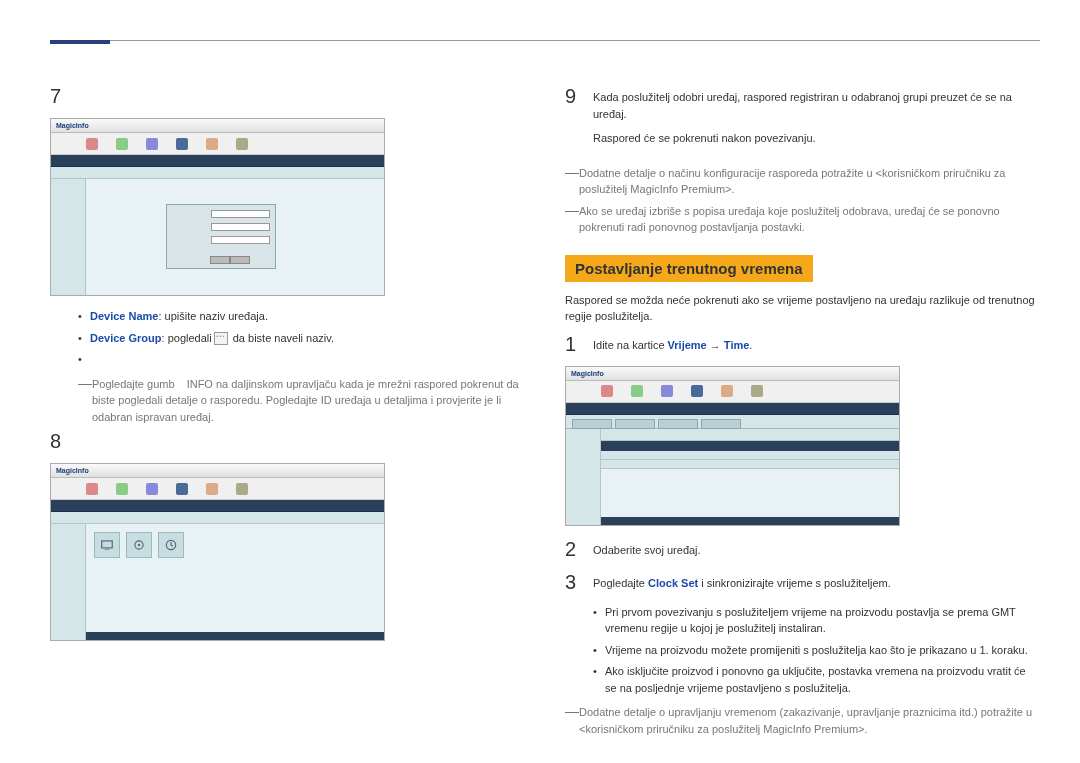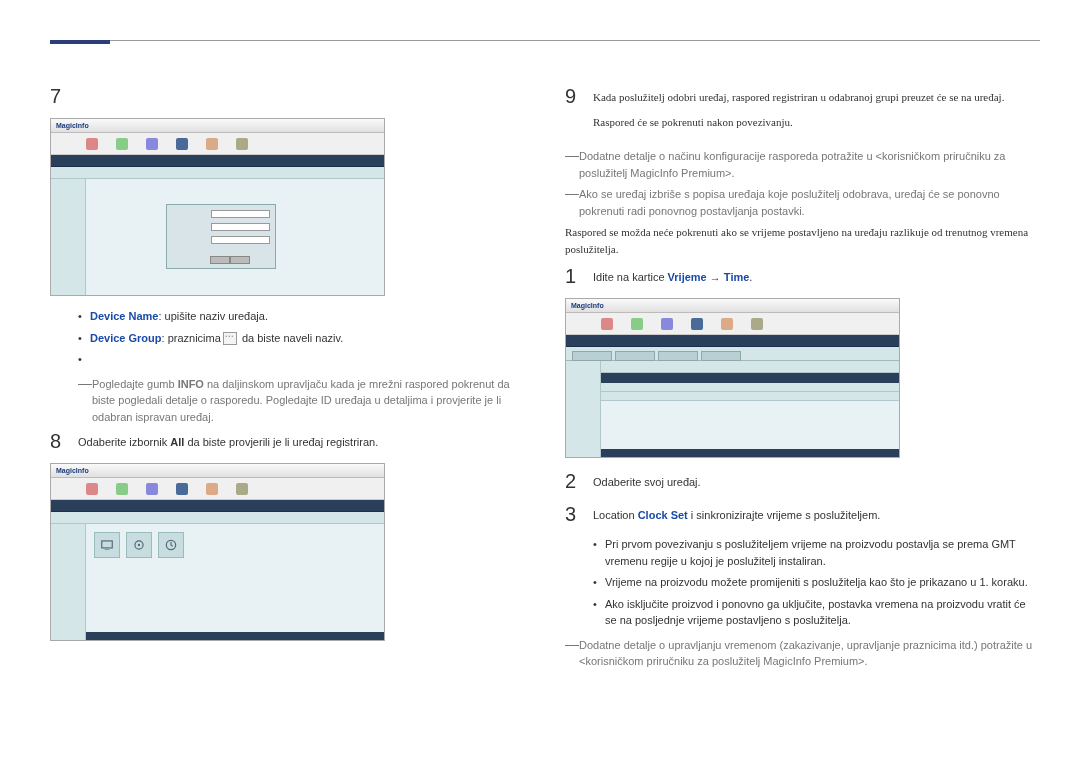--- a/index.html
+++ b/index.html
@@ -234,21 +234,22 @@
       width: 14px;
       flex-shrink: 0;
       font-size: 14px;
       line-height: 1;
     }
     .bold-blue {
       color: #1a4aa8;
       font-weight: bold;
     }
     .bold {
-      font-weight: bold;
+      font-weight: normal;
+      margin-left: 9px;
     }
     .section-title {
       background: #f5a81a;
       color: #333;
       font-size: 15px;
       font-weight: bold;
       padding: 5px 10px;
       display: inline-block;
       margin: 14px 0 10px 0;
     }
@@ -266,21 +267,20 @@
       content: "⋯";
       position: absolute;
       top: -3px;
       left: 1px;
       font-size: 9px;
       color: #555;
     }
     .para {
       margin-bottom: 8px;
       line-height: 1.5;
-      font-family: Liberation Serif, serif;
     }
     .col-right .note {
       margin-left: 0;
     }
     .col-right .bullet-list {
       margin-left: 28px;
     }
   </style>
 </head>
 <body>
@@ -333,37 +333,34 @@
       </div>
     </div>
 
     <div class="bullet-list">
       <div class="bullet">
         <span class="bullet-dot">•</span>
         <span><span class="bold-blue">Device Name</span><span>: upišite naziv uređaja.</span></span>
       </div>
       <div class="bullet">
         <span class="bullet-dot">•</span>
-        <span><span class="bold-blue">Device Group</span><span>: praznicima</span><span class="icon-box"></span><span> da biste naveli naziv.</span></span>
+        <span><span class="bold-blue">Device Group</span><span>: pogledali</span><span class="icon-box"></span><span> da biste naveli naziv.</span></span>
       </div>
       <div class="bullet">
         <span class="bullet-dot">•</span>
       </div>
     </div>
 
     <div class="note">
       <span class="note-dash">―</span>
       <span><span>Pogledajte gumb </span><span class="bold">INFO</span><span> na daljinskom upravljaču kada je mrežni raspored pokrenut da biste pogledali detalje o rasporedu. Pogledajte ID uređaja u detaljima i provjerite je li odabran ispravan uređaj.</span></span>
     </div>
 
     <div class="step">
       <div class="step-num">8</div>
-      <div class="step-text">
-        <span>Odaberite izbornik </span><span class="bold">All</span><span> da biste provjerili je li uređaj registriran.</span>
-      </div>
     </div>
 
     <div class="screenshot">
       <div class="ss-top">
           <span class="ss-logo">MagicInfo</span>
         </div>
       <div class="ss-icons">
         <div class="ss-icon" style="background:#d88"></div>
         <div class="ss-icon" style="background:#8c8"></div>
         <div class="ss-icon" style="background:#88d"></div>
@@ -415,22 +412,23 @@
 
     <div class="note">
       <span class="note-dash">―</span>
       <span>Dodatne detalje o načinu konfiguracije rasporeda potražite u &lt;korisničkom priručniku za poslužitelj MagicInfo Premium&gt;.</span>
     </div>
     <div class="note">
       <span class="note-dash">―</span>
       <span>Ako se uređaj izbriše s popisa uređaja koje poslužitelj odobrava, uređaj će se ponovno pokrenuti radi ponovnog postavljanja postavki.</span>
     </div>
 
-
-    <div class="para">Raspored se možda neće pokrenuti ako se vrijeme postavljeno na uređaju razlikuje od trenutnog vremena poslužitelja.</div>
+    <div class="section-title">Postavljanje trenutnog vremena</div>
+
+    <div class="para">Raspored se možda neće pokrenuti ako se vrijeme postavljeno na uređaju razlikuje od trenutnog regije poslužitelja.</div>
 
     <div class="step">
       <div class="step-num">1</div>
       <div class="step-text">
         <span>Idite na kartice </span><span class="bold-blue">Vrijeme</span><span> → </span><span class="bold-blue">Time</span><span>.</span>
       </div>
     </div>
 
     
     <div class="screenshot" style="height:160px">
@@ -465,21 +463,21 @@
     </div>
 
     <div class="step">
       <div class="step-num">2</div>
       <div class="step-text">Odaberite svoj uređaj.</div>
     </div>
 
     <div class="step">
       <div class="step-num">3</div>
       <div class="step-text">
-        <span>Location </span><span class="bold-blue">Clock Set</span><span> i sinkronizirajte vrijeme s poslužiteljem.</span>
+        <span>Pogledajte </span><span class="bold-blue">Clock Set</span><span> i sinkronizirajte vrijeme s poslužiteljem.</span>
       </div>
     </div>
 
     <div class="bullet-list">
       <div class="bullet">
         <span class="bullet-dot">•</span>
           <span>Pri prvom povezivanju s poslužiteljem vrijeme na proizvodu postavlja se prema GMT vremenu regije u kojoj je poslužitelj instaliran.</span>
       </div>
       <div class="bullet">
         <span class="bullet-dot">•</span>

